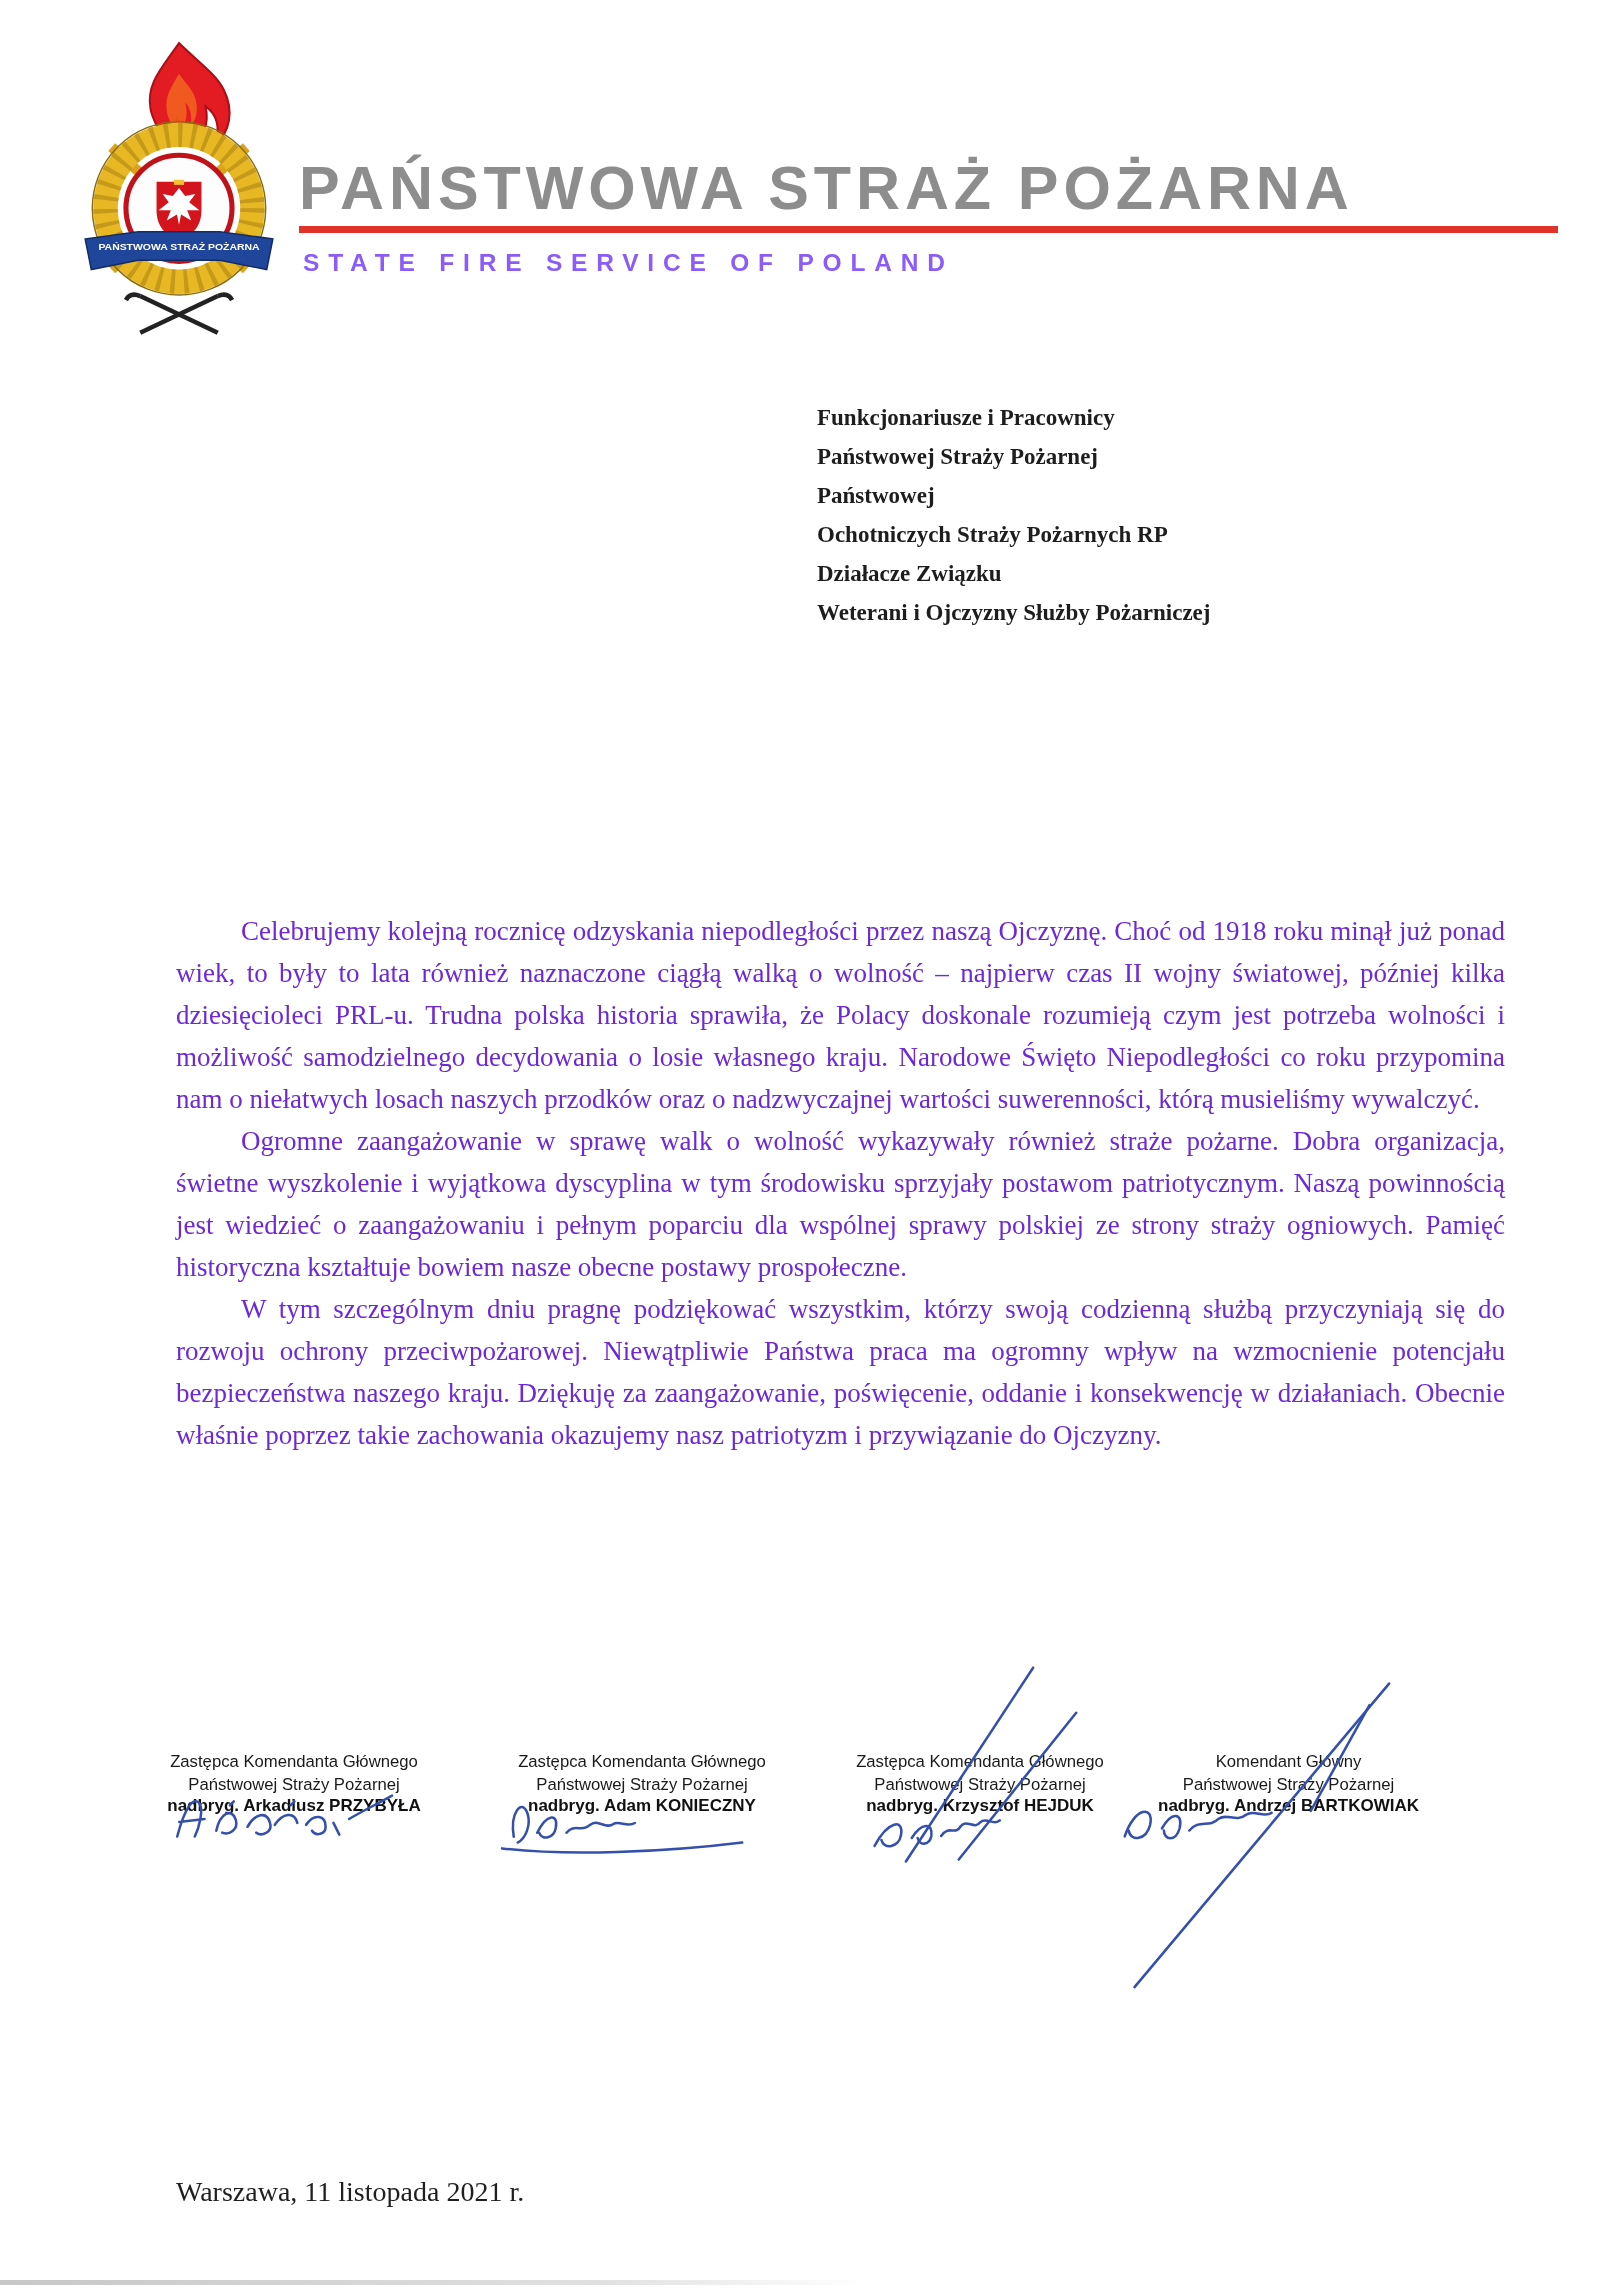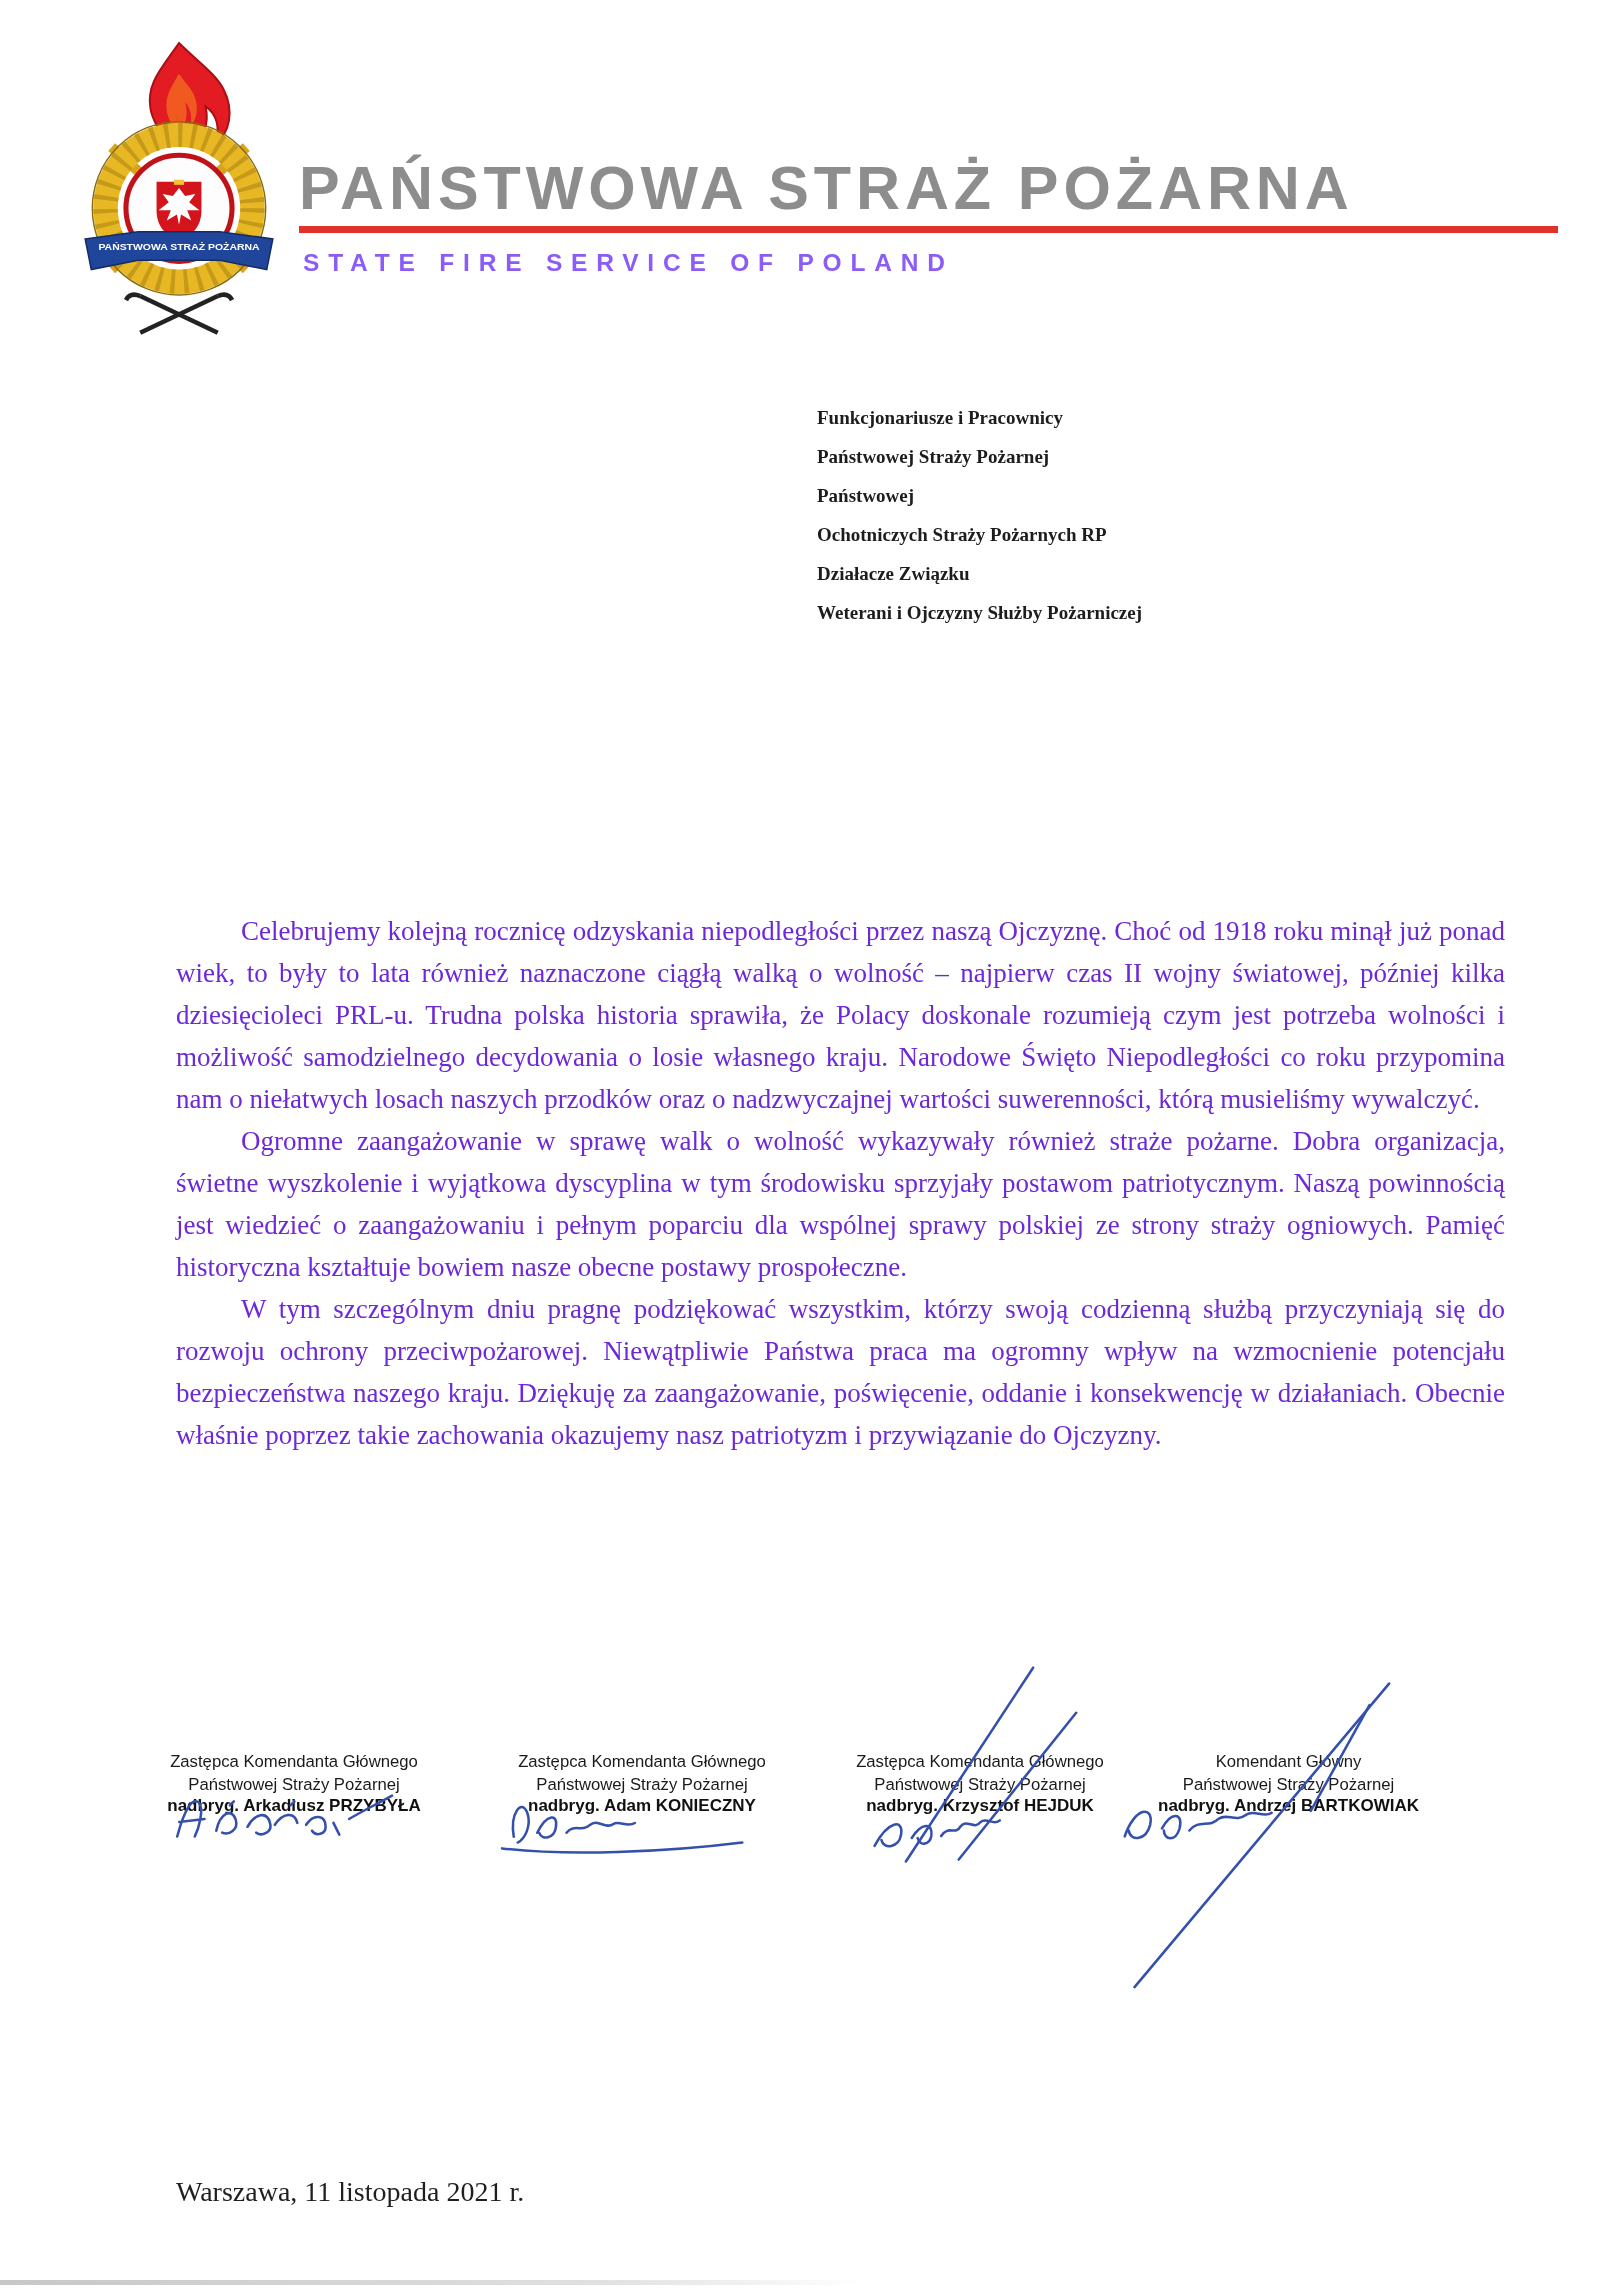--- a/index.html
+++ b/index.html
@@ -31,21 +31,21 @@
   .org-subtitle {
     position: absolute; left: 303px; top: 249px;
     font-family: "Liberation Sans", sans-serif;
     font-size: 24.5px; font-weight: 600; letter-spacing: 8.8px;
     color: #8b5cf6; white-space: nowrap;
   }
 
   
   .addressee {
     position: absolute; left: 817px; top: 398px; width: 686px;
-    font-weight: 700; font-size: 19px; line-height: 39px; color: #1d1d1d;
+    font-weight: 700; font-size: 23px; line-height: 39px; color: #1d1d1d;
   }
 
   
   .letter-body {
     position: absolute; left: 176px; top: 910px; width: 1329px;
     font-size: 27px; line-height: 42px; color: #6d28d9;
     text-align: justify;
   }
   .letter-body p { text-indent: 65px; }
 

